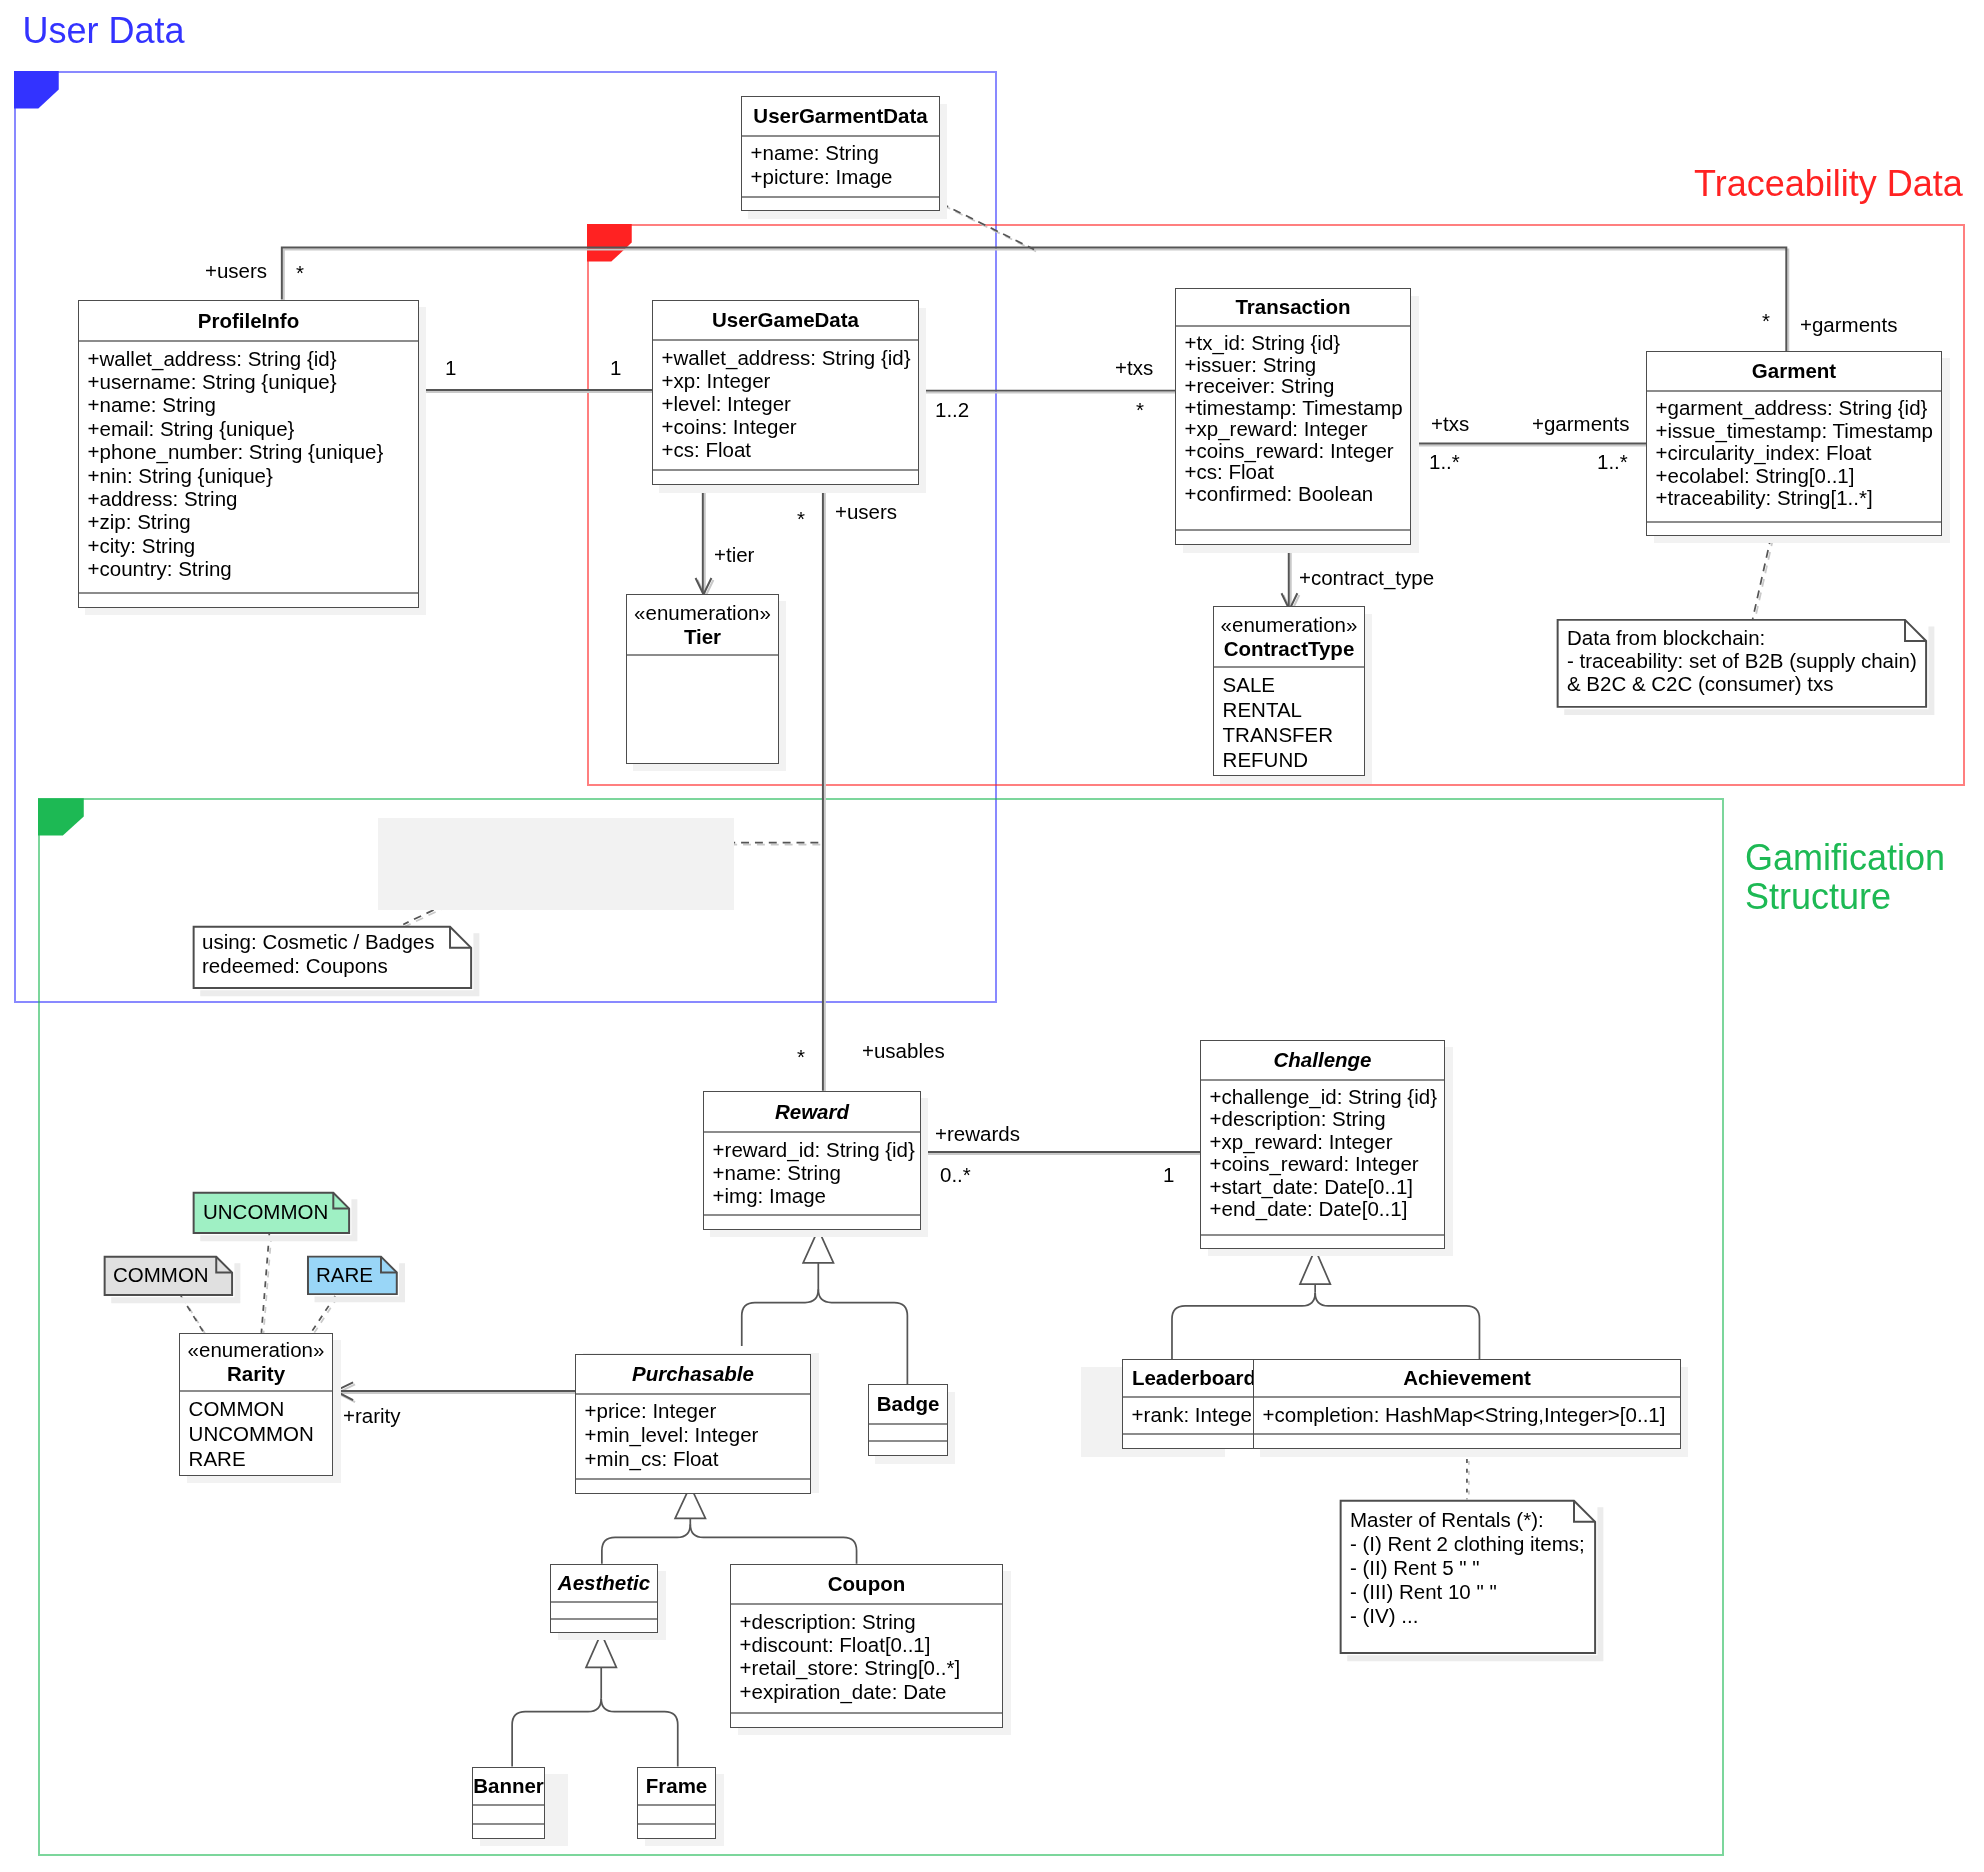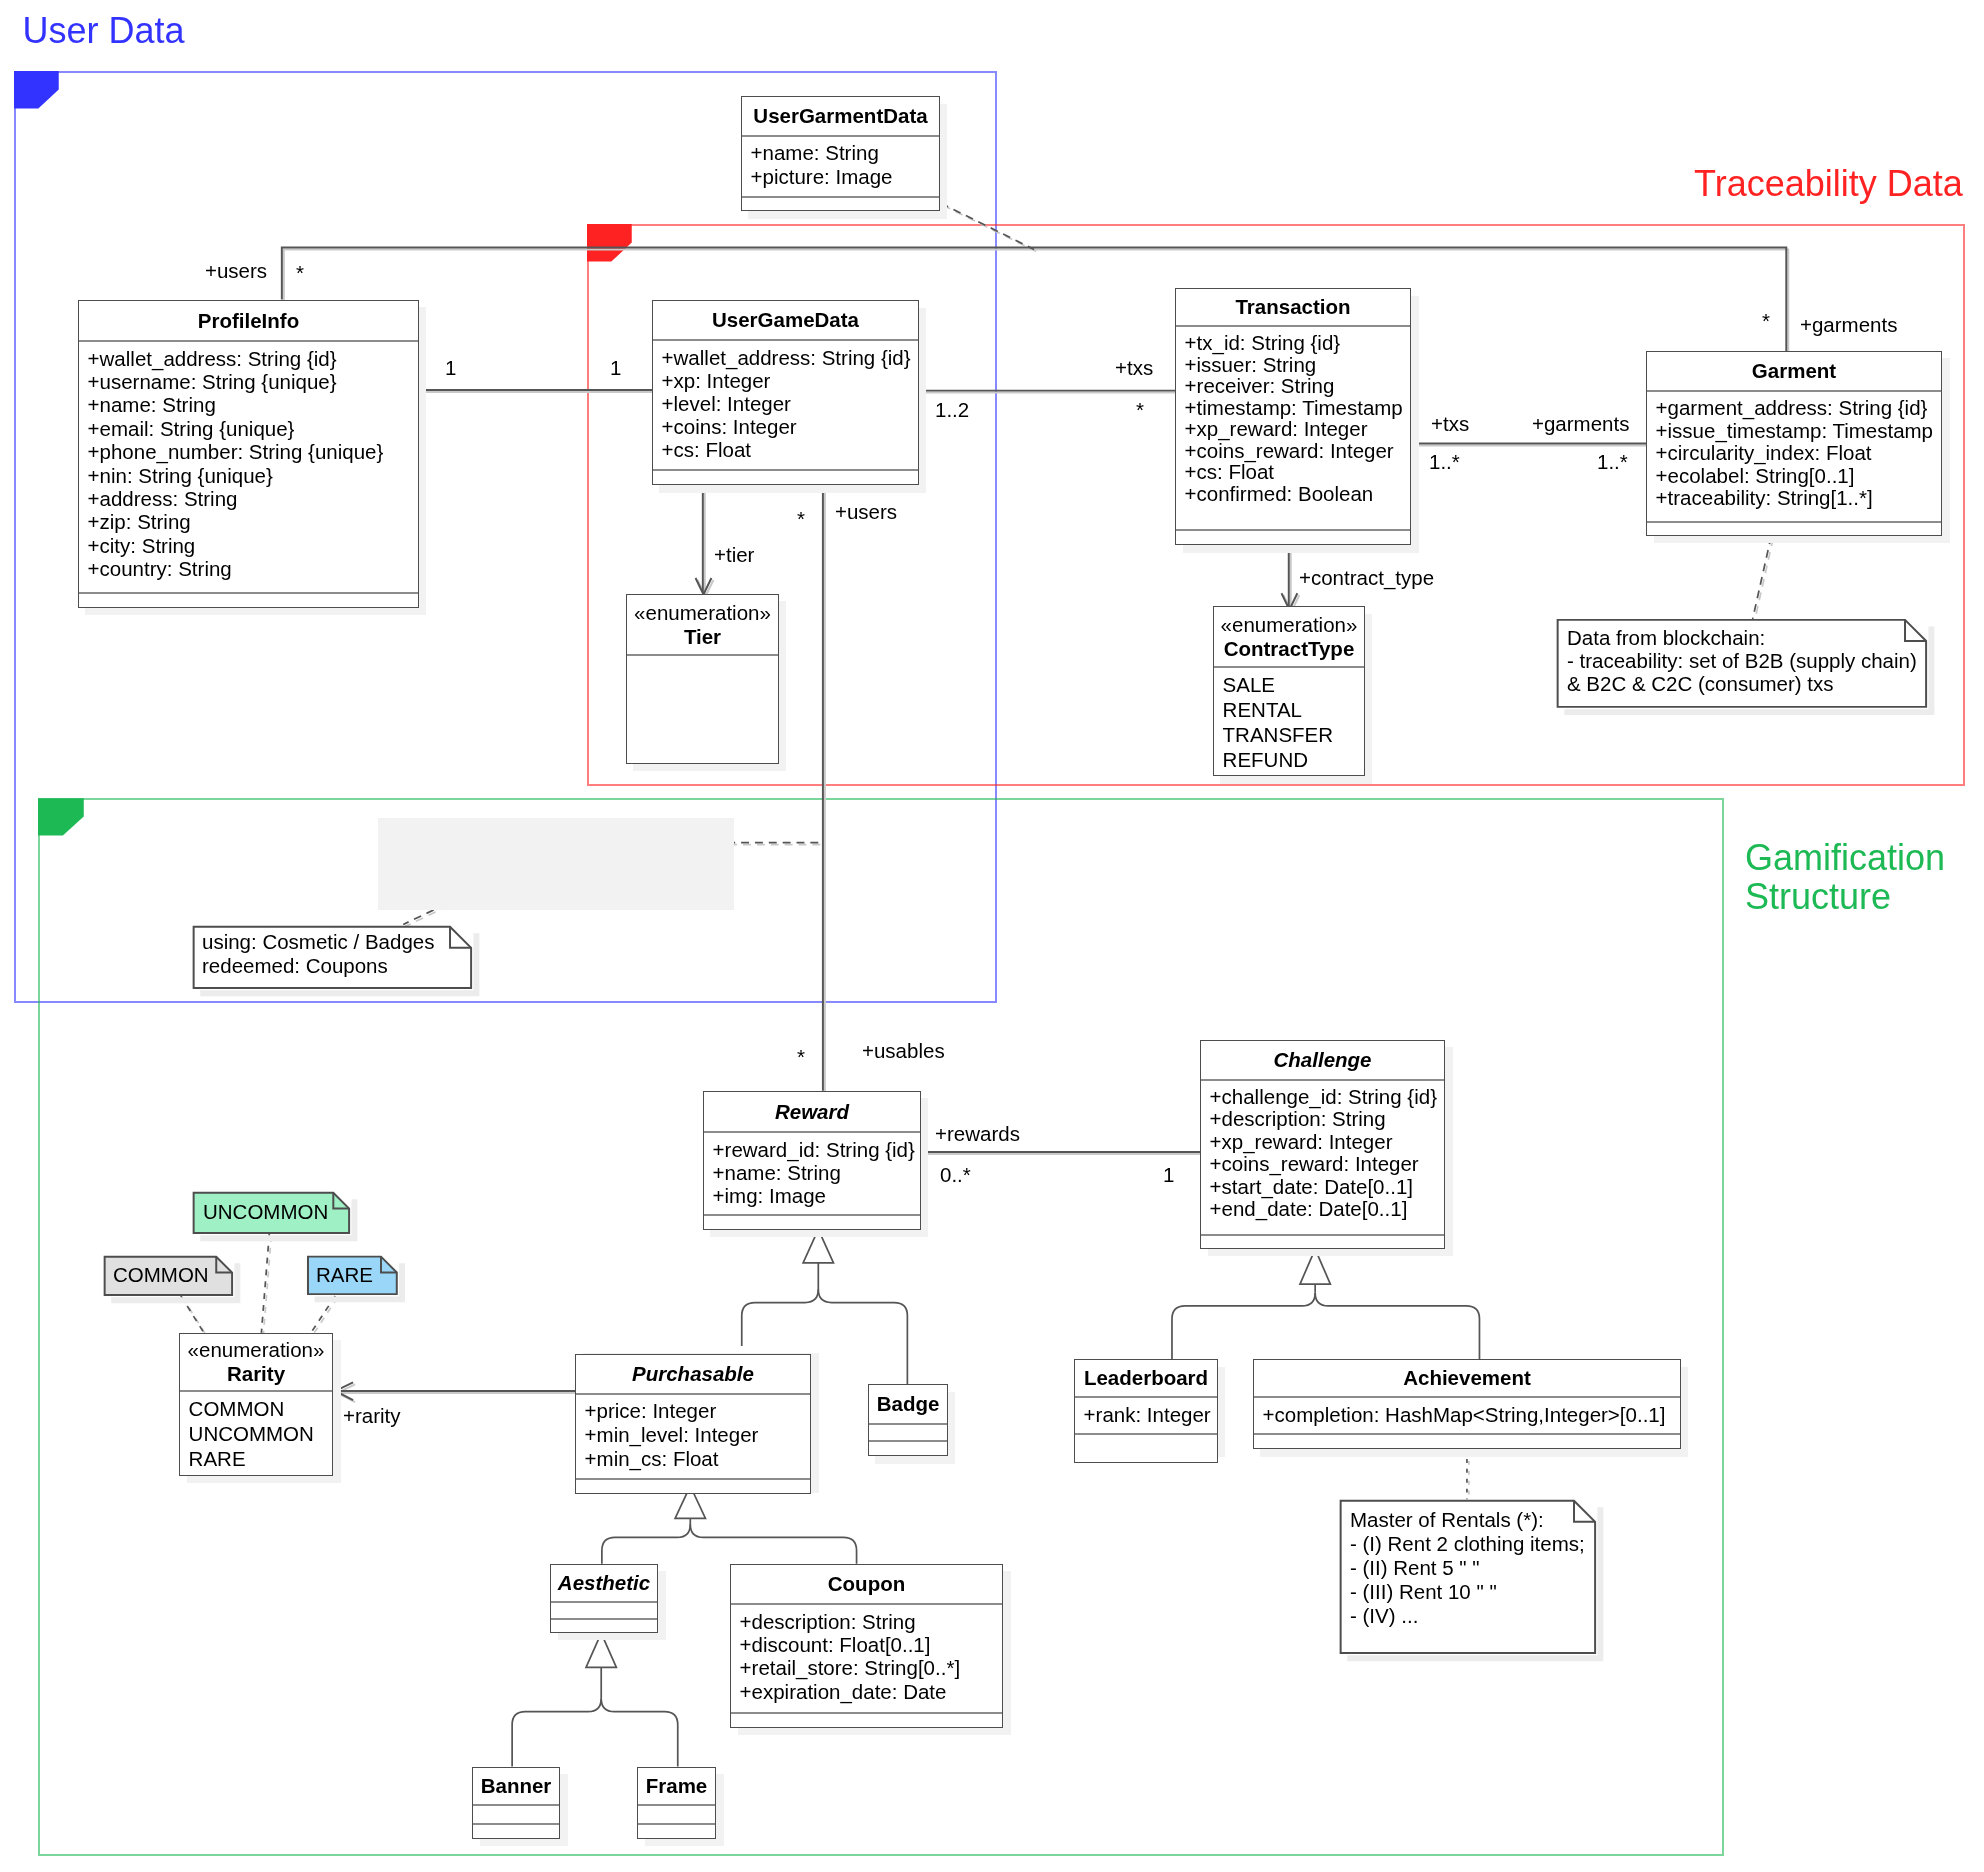--- a/index.html
+++ b/index.html
@@ -262,21 +262,21 @@
 </div>
 <div class="cls-shadow" style="left:875px;top:1392px;width:80px;height:72px;"></div>
 <div class="cls" style="left:868px;top:1384px;width:80px;height:72px;">
   <div class="cls-title" style="top:0;height:38px;font-size:20.5px;">
         <span>Badge</span>
       </div>
   <div class="sep" style="top:38px;"></div>
   <div class="sep" style="top:55px;"></div>
 </div>
 <div class="cls-shadow" style="left:1081px;top:1367px;width:144px;height:90px;"></div>
-<div class="cls" style="left:1074px;top:1359px;width:144px;height:104px;">
+<div class="cls" style="left:1122px;top:1359px;width:144px;height:90px;">
   <div class="cls-title" style="top:0;height:36px;font-size:20.5px;">
         <span>Leaderboard</span>
       </div>
   <div class="sep" style="top:36px;"></div>
   <div class="attrs" style="top:38px;height:36px;padding-top:4.6px;font-size:20.5px;line-height:23px;padding-left:8.6px;">
     <div class="attr">+rank: Integer</div>
   </div>
   <div class="sep" style="top:73px;"></div>
 </div>
 <div class="cls-shadow" style="left:1260px;top:1367px;width:428px;height:90px;"></div>
@@ -306,21 +306,21 @@
   <div class="sep" style="top:38px;"></div>
   <div class="attrs" style="top:40px;height:109px;padding-top:4.5px;font-size:20.5px;line-height:23.4px;padding-left:8.6px;">
     <div class="attr">+description: String</div>
     <div class="attr">+discount: Float[0..1]</div>
     <div class="attr">+retail_store: String[0..*]</div>
     <div class="attr">+expiration_date: Date</div>
   </div>
   <div class="sep" style="top:147px;"></div>
 </div>
 <div class="cls-shadow" style="left:480px;top:1774px;width:88px;height:72px;"></div>
-<div class="cls" style="left:472px;top:1767px;width:88px;height:72px;">
+<div class="cls" style="left:472px;top:1767px;width:73px;height:72px;">
   <div class="cls-title" style="top:0;height:36px;font-size:20.5px;">
         <span>Banner</span>
       </div>
   <div class="sep" style="top:36px;"></div>
   <div class="sep" style="top:55px;"></div>
 </div>
 <div class="cls-shadow" style="left:645px;top:1774px;width:79px;height:72px;"></div>
 <div class="cls" style="left:637px;top:1767px;width:79px;height:72px;">
   <div class="cls-title" style="top:0;height:36px;font-size:20.5px;">
         <span>Frame</span>

